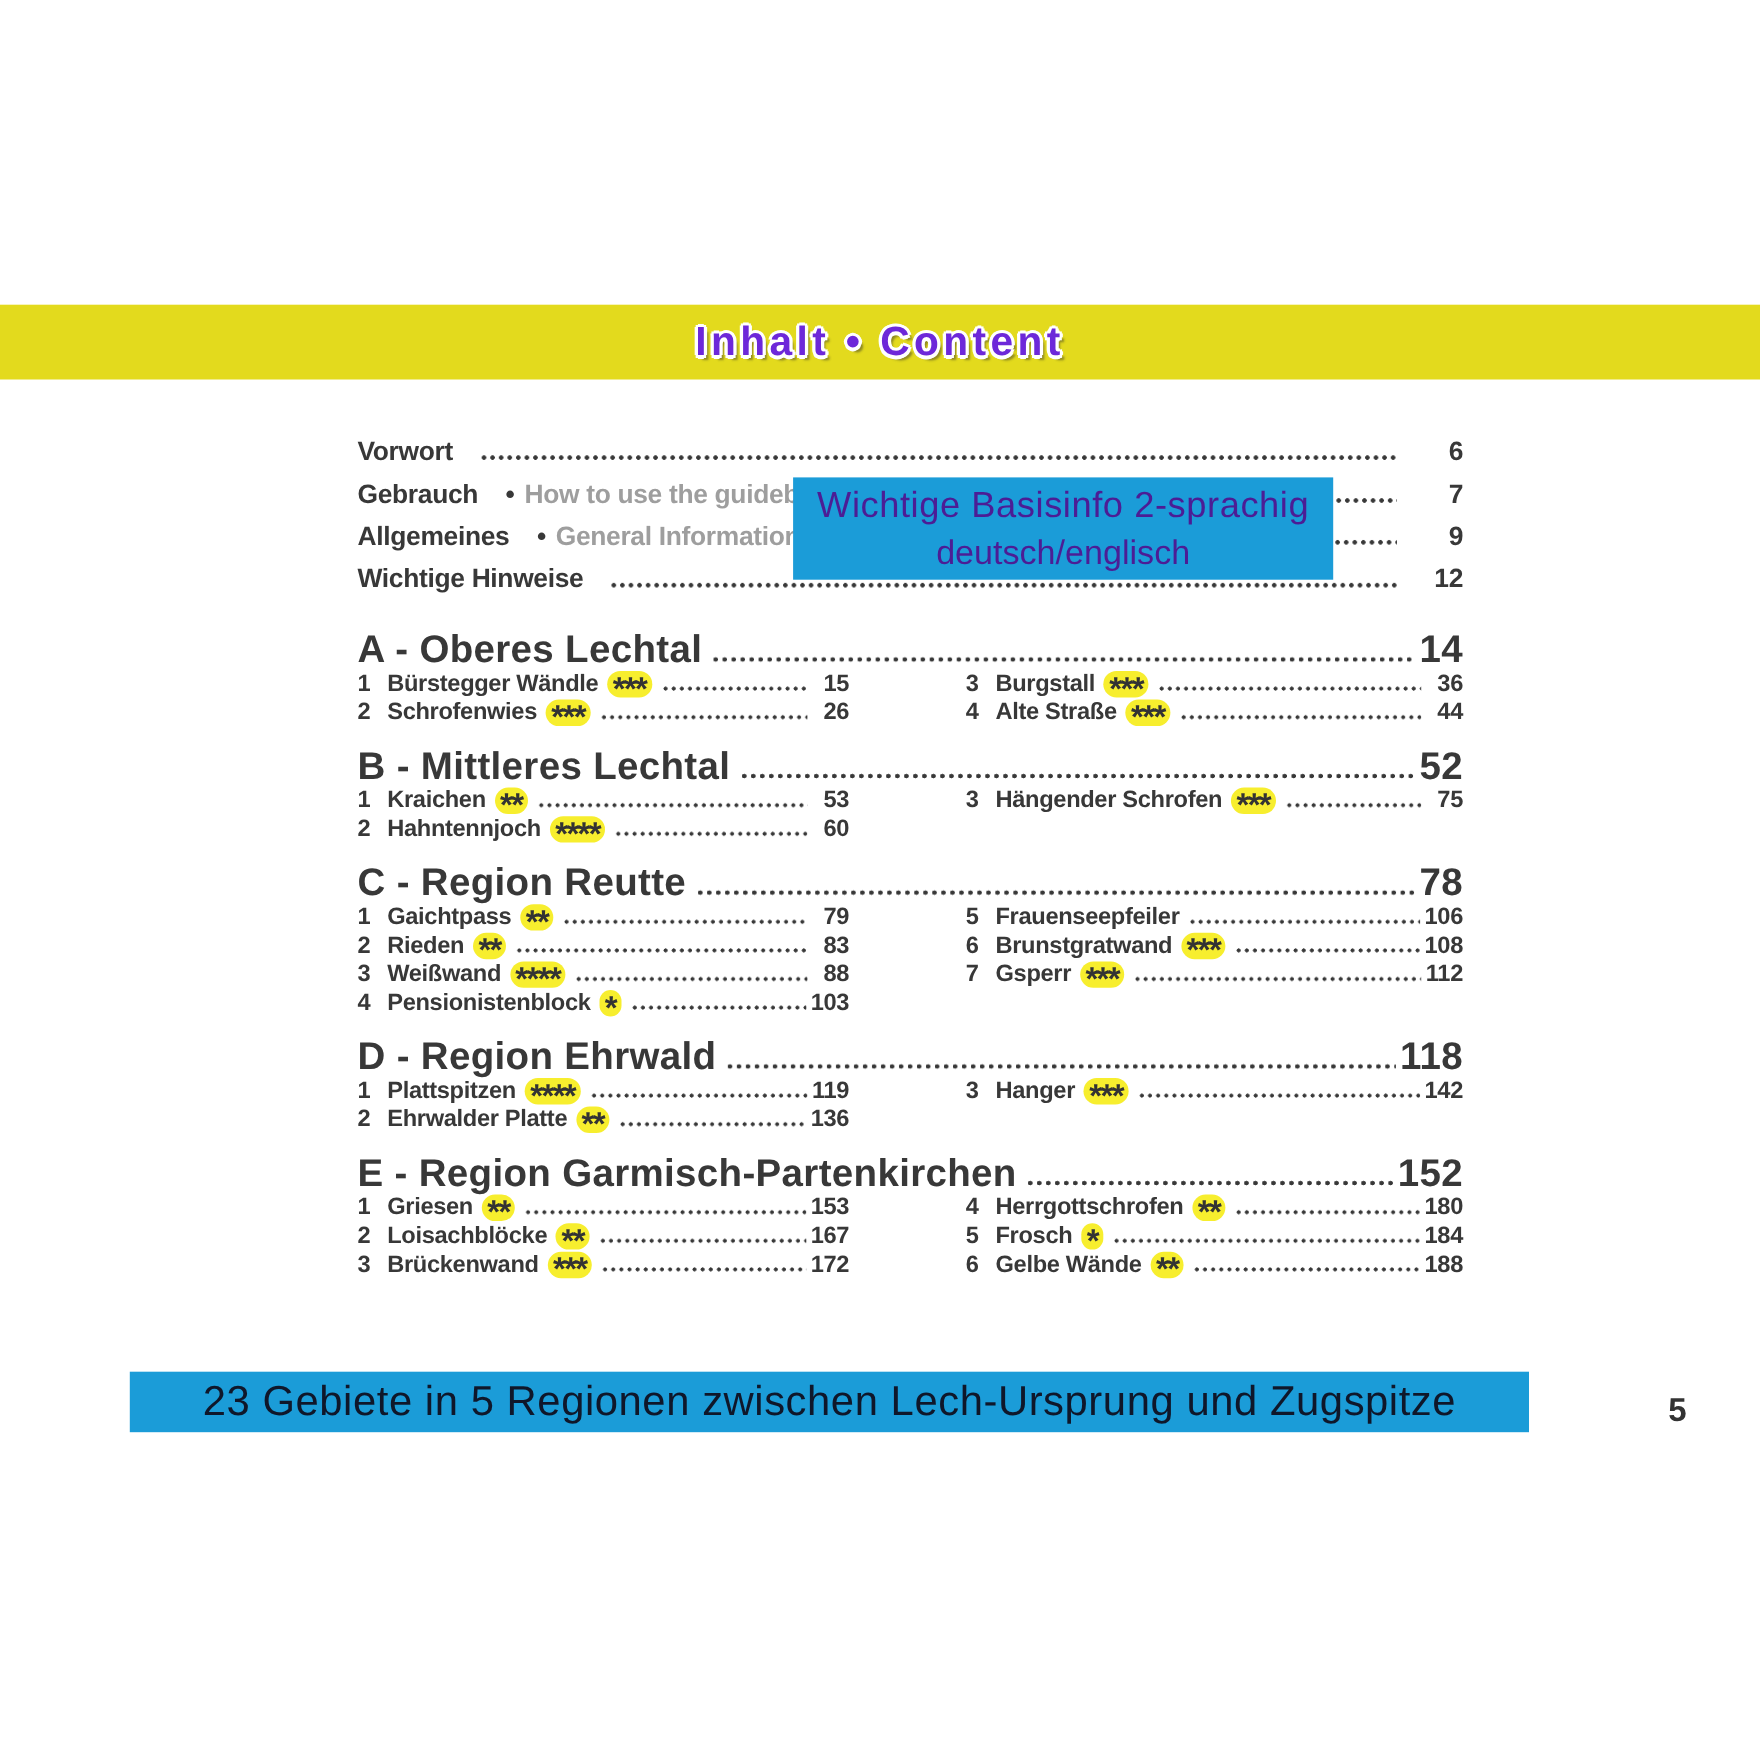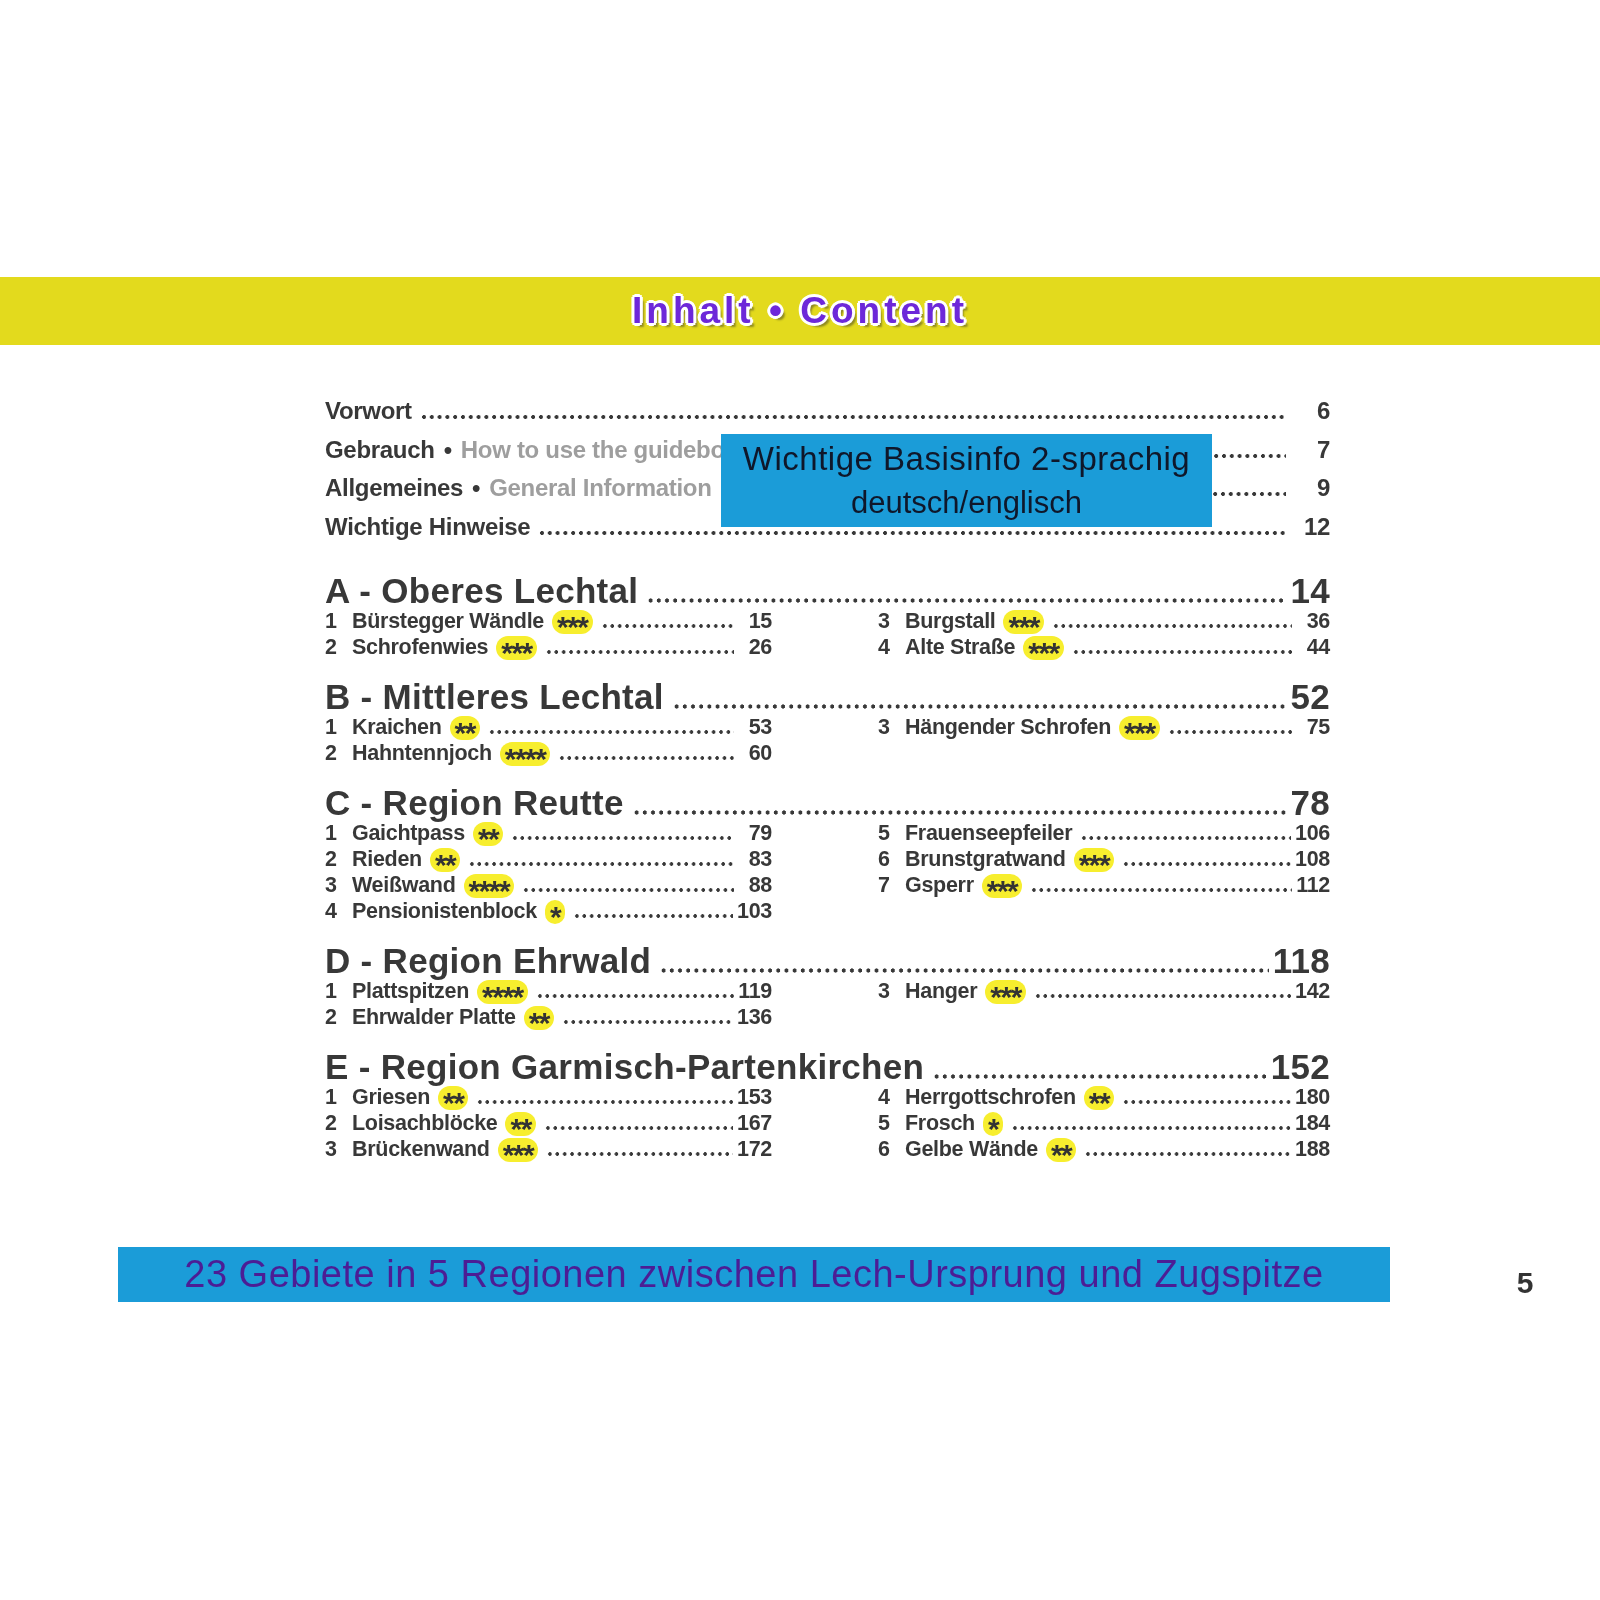--- a/index.html
+++ b/index.html
@@ -29,21 +29,21 @@
       -3px 0 0 #fff, 3px 0 0 #fff, 0 -3px 0 #fff, 0 3px 0 #fff,
       -2px -2px 0 #fff, 2px -2px 0 #fff, -2px 2px 0 #fff, 2px 2px 0 #fff,
       4px 4px 2px rgba(40,40,40,.45);
   }
 
   
   .toc{position:absolute;left:325px;top:392px;width:1005px;}
 
   .fm-row{
     display:flex;align-items:baseline;height:38.5px;line-height:38.5px;
-    font-size:24px;font-weight:bold;letter-spacing:-0.3px;
+    font-size:24px;font-weight:bold;letter-spacing:-0.3px;gap:16px;
   }
   .fm-bullet{margin:0 9px;}
   .fm-en{color:var(--gray);}
   .pg{text-align:right;font-weight:bold;white-space:nowrap;}
   .fm-row .pg{min-width:40px;}
 
   .leader{
     flex:1 1 0;min-width:14px;height:6px;position:relative;top:1px;
     margin:0 4px 0 9px;
     background-image:radial-gradient(circle at 3px 3px, var(--ink) 1.6px, transparent 2px);
@@ -83,30 +83,30 @@
     position:relative;top:1px;
   }
   .stars-inner{
     font-size:30px;line-height:1;letter-spacing:-1.5px;color:#333;
     transform:translateY(5px);
   }
 
   
   .info-box{
     position:absolute;left:721px;top:434px;width:491px;height:93px;
-    background:var(--blue);color:#0f172a;z-index:5;
+    background:var(--blue);color:#4c1d95;z-index:5;
     display:flex;flex-direction:column;align-items:center;justify-content:center;
   }
   .info-line1{font-size:33px;letter-spacing:0.5px;}
   .info-line2{font-size:31px;margin-top:7px;}
 
   
   .banner{
     position:absolute;left:118px;top:1247px;width:1272px;height:55px;
-    background:var(--blue);color:#4c1d95;
+    background:var(--blue);color:#0f172a;
     font-size:38px;line-height:54px;text-align:center;letter-spacing:0.5px;
     white-space:nowrap;
   }
 
   .page-num{
     position:absolute;left:1500px;top:1266px;width:50px;text-align:center;
     font-size:30px;font-weight:bold;color:#333;
   }
 </style>
 </head>

